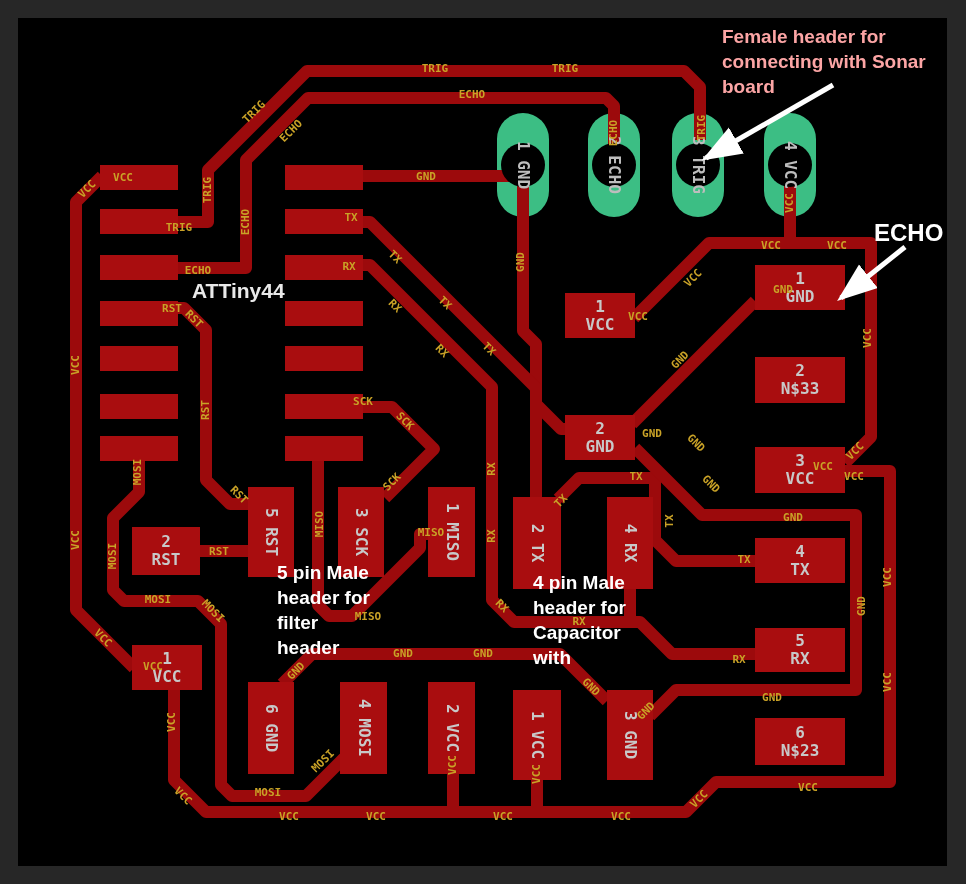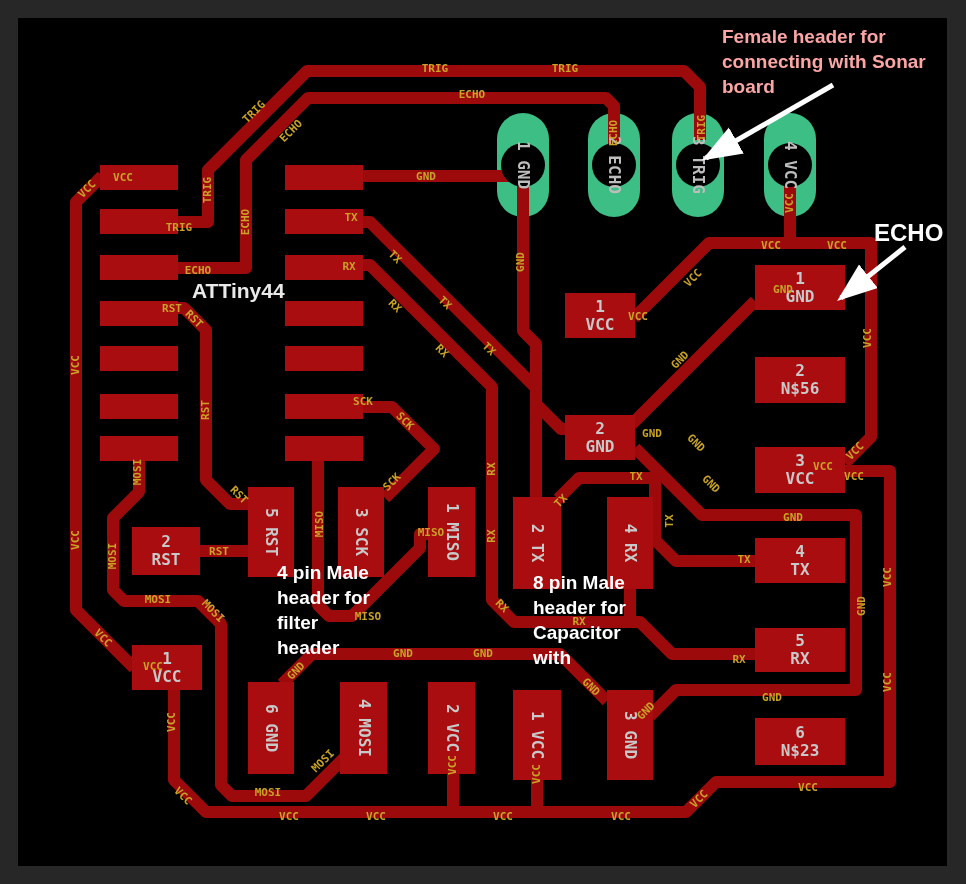--- a/index.html
+++ b/index.html
@@ -151,21 +151,21 @@
     </div>
     <div class="pad" style="left: 755px; top: 265px; width: 90px; height: 45px; background: rgb(169, 13, 15);">
       <div class="pad-lines">
         <div>1</div>
         <div>GND</div>
       </div>
     </div>
     <div class="pad" style="left: 755px; top: 357px; width: 90px; height: 46px; background: rgb(169, 13, 15);">
       <div class="pad-lines">
         <div>2</div>
-        <div>N$56</div>
+        <div>N$33</div>
       </div>
     </div>
     <div class="pad" style="left: 755px; top: 447px; width: 90px; height: 46px; background: rgb(169, 13, 15);">
       <div class="pad-lines">
         <div>3</div>
         <div>VCC</div>
       </div>
     </div>
     <div class="pad" style="left: 755px; top: 538px; width: 90px; height: 45px; background: rgb(169, 13, 15);">
       <div class="pad-lines">
@@ -273,27 +273,27 @@
     <span class="trace-label" style="left: 103px; top: 638px; color: rgb(201, 162, 39); transform: translate(-50%, -50%) rotate(45deg);">VCC</span>
     <div class="annotation" style="left: 722px; top: 24px; font-size: 19px; color: #fca5a5;">
       <div>Female header for</div>
       <div>connecting with Sonar</div>
       <div>board</div>
     </div>
     <div class="annotation" style="left: 874px; top: 220px; font-size: 24px; color: rgb(255, 255, 255);">
       <div>ECHO</div>
     </div>
     <div class="annotation" style="left: 277px; top: 560px; font-size: 19px; color: rgb(255, 255, 255);">
-      <div>4 pin Male</div>
+      <div>5 pin Male</div>
       <div>header for</div>
       <div>filter</div>
       <div>header</div>
     </div>
     <div class="annotation" style="left: 533px; top: 570px; font-size: 19px; color: rgb(255, 255, 255);">
-      <div>8 pin Male</div>
+      <div>4 pin Male</div>
       <div>header for</div>
       <div>Capacitor</div>
       <div>with</div>
     </div>
     <div class="annotation" style="left: 192px; top: 278px; font-size: 21px; color: rgb(233, 233, 233);">
       <div>ATTiny44</div>
     </div>
   </div>
 
 </body></html>

